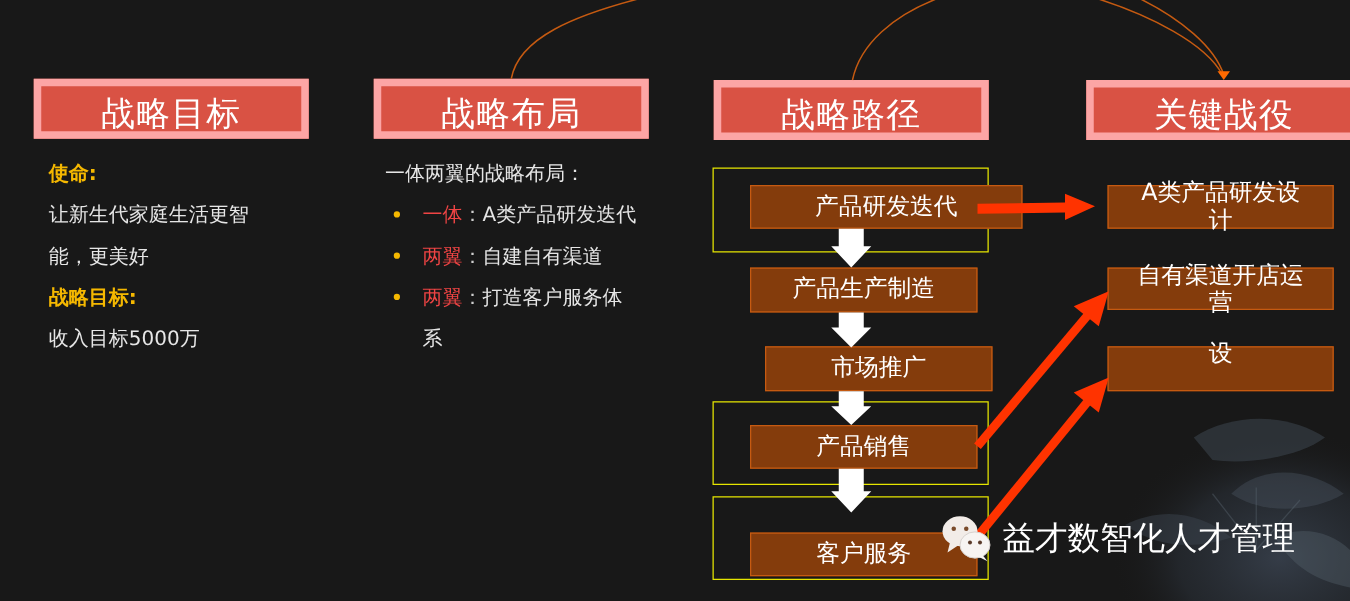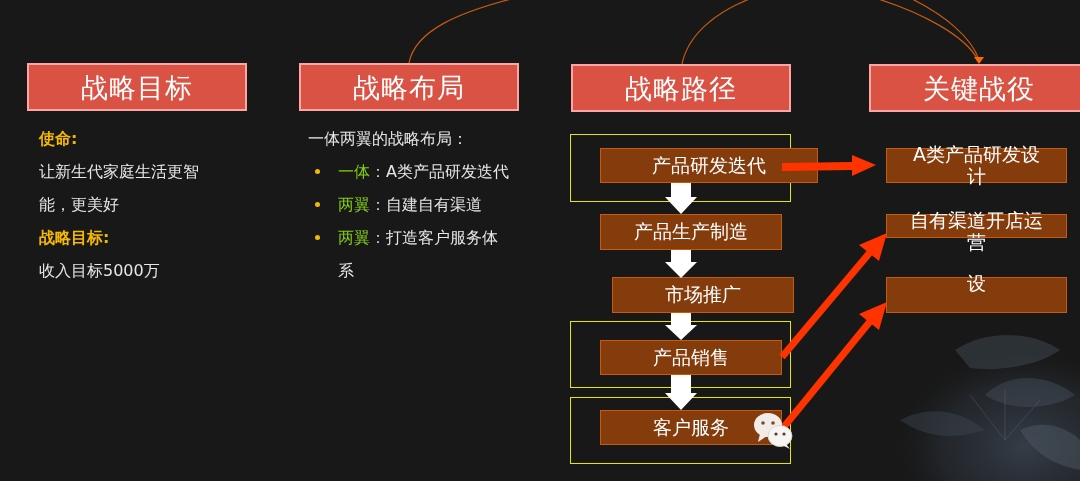--- a/index.html
+++ b/index.html
@@ -23,21 +23,21 @@
     .overlay {
       position: absolute;
       left: 0; top: 0;
       width: 1080px; height: 481px;
       pointer-events: none;
     }
     .header-box {
       position: absolute;
       height: 48px;
       background: #d95244;
-      border: 2px solid #fca5a5;
+      border: 6px solid #fca5a5;
       box-sizing: border-box;
       color: #ffffff;
       font-size: 27px;
       line-height: 46px;
       text-align: center;
       letter-spacing: 1px;
     }
     .col-text {
       position: absolute;
       font-size: 16px;
@@ -61,21 +61,21 @@
     .bullet-row .dot {
       position: absolute;
       left: 7px;
       top: 14px;
       width: 5px;
       height: 5px;
       border-radius: 50%;
       background: #f5b800;
     }
     .bullet-row .kw {
-      color: #84cc16;
+      color: #ef4444;
       font-family: Liberation Serif, serif;
     }
     .bullet-row .colon {
       color: #cfcfcf;
     }
     .bullet-cont {
       padding-left: 30px;
       height: 33px;
       white-space: nowrap;
     }
@@ -178,27 +178,27 @@
 </div>
 
 <div class="yellow-frame" style="left:570px; top:134px; width:221px; height:68px;"></div>
 <div class="yellow-frame" style="left:570px; top:321px; width:221px; height:67px;"></div>
 <div class="yellow-frame" style="left:570px; top:397px; width:221px; height:67px;"></div>
 
 <div class="step-box" style="left:600px; top:148px; width:218px; height:35px;">产品研发迭代</div>
 <div class="step-box" style="left:600px; top:214px; width:182px; height:36px;">产品生产制造</div>
 <div class="step-box" style="left:612px; top:277px; width:182px; height:36px;">市场推广</div>
 <div class="step-box" style="left:600px; top:340px; width:182px; height:35px;">产品销售</div>
-<div class="step-box" style="left:600px; top:410px; width:182px; height:35px;text-align:center;">客户服务</div>
+<div class="step-box" style="left:600px; top:426px; width:182px; height:35px;text-align:center;">客户服务</div>
 
 <div class="battle-box" style="left:886px; top:148px; width:181px; height:35px;">
   <span>A类产品研发设</span>
   <span>计</span>
 </div>
-<div class="battle-box" style="left:886px; top:214px; width:181px; height:24px;">
+<div class="battle-box" style="left:886px; top:214px; width:181px; height:34px;">
   <span>自有渠道开店运</span>
   <span>营</span>
 </div>
 <div class="battle-box" style="left:886px; top:277px; width:181px; height:36px;">
   <span>设</span>
 </div>
 
 <svg class="overlay" width="1080" height="481" viewBox="0 0 1080 481">
 
   <path d="M409,63 C415,30 460,12 515,-2" fill="none" stroke="#c55a11" stroke-width="1.2"></path>
@@ -228,13 +228,14 @@
   <svg width="42" height="40" viewBox="0 0 42 40">
     <ellipse cx="16" cy="15" rx="14" ry="12" fill="#f2ece8"></ellipse>
     <polygon points="8,24 6,32 15,26" fill="#f2ece8"></polygon>
     <circle cx="11" cy="13" r="1.8" fill="#7a4a2a"></circle>
     <circle cx="21" cy="13" r="1.8" fill="#7a4a2a"></circle>
     <ellipse cx="28" cy="26" rx="12" ry="10.5" fill="#f7f4f2" stroke="#d8d2ce" stroke-width="0.8"></ellipse>
     <polygon points="34,34 38,39 30,35" fill="#f7f4f2"></polygon>
     <circle cx="24" cy="24" r="1.6" fill="#5a3a2a"></circle>
     <circle cx="32" cy="24" r="1.6" fill="#5a3a2a"></circle>
   </svg>
+  <span class="wm-text">益才数智化人才管理</span>
 </div>
 
 </body></html>

